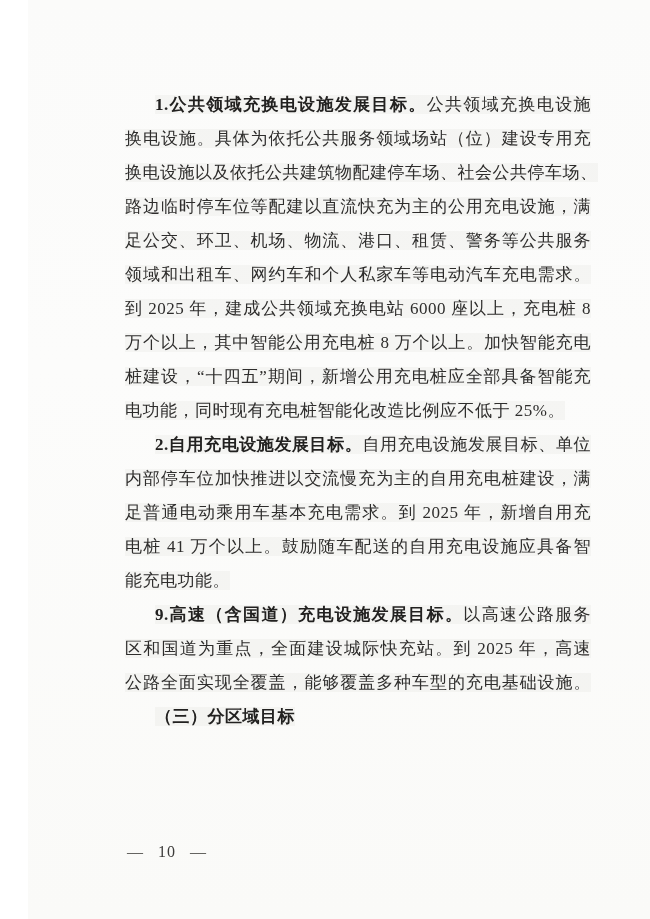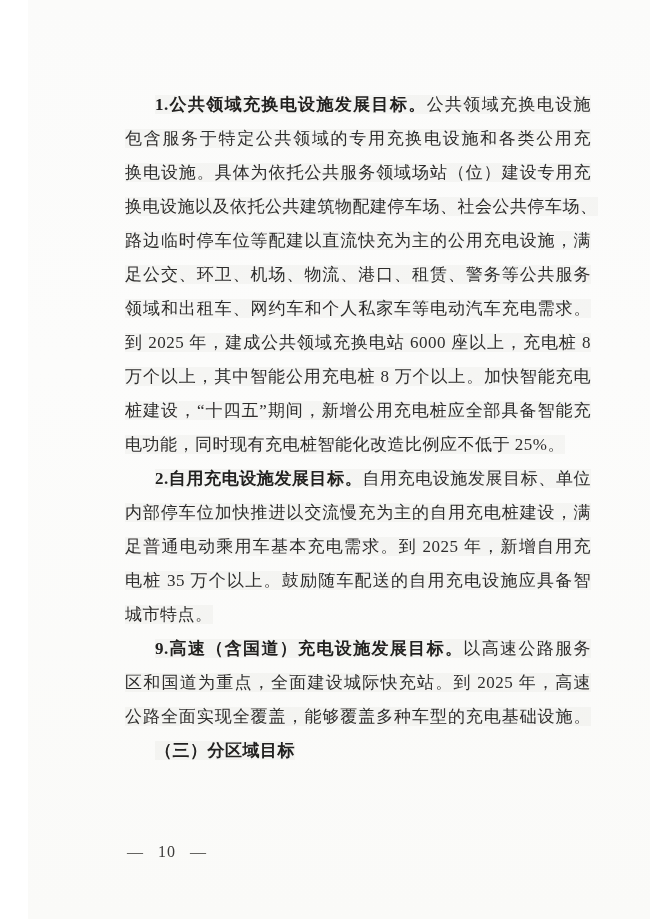--- a/index.html
+++ b/index.html
@@ -55,35 +55,34 @@
   .pagenum .dash { color: #4a4947; padding: 0 2px; }
   .pagenum .num { padding: 0 12px; }
 </style>
 </head>
 <body>
 
 <div class="page">
 
   <div class="textblock">
     <div class="ln indent"><span class="b">1.公共领域充换电设施发展目标。</span><span>公共领域充换电设施</span></div>
-    <div class="ln"><span>包含服务于特定公共领域的专用充换电设施和各类公用充</span></div>
     <div class="ln"><span>换电设施。具体为依托公共服务领域场站（位）建设专用充</span></div>
     <div class="ln"><span>换电设施以及依托公共建筑物配建停车场、社会公共停车场、</span></div>
     <div class="ln"><span>路边临时停车位等配建以直流快充为主的公用充电设施，满</span></div>
     <div class="ln"><span>足公交、环卫、机场、物流、港口、租赁、警务等公共服务</span></div>
     <div class="ln"><span>领域和出租车、网约车和个人私家车等电动汽车充电需求。</span></div>
     <div class="ln"><span>到 2025 年，建成公共领域充换电站 6000 座以上，充电桩 8</span></div>
     <div class="ln"><span>万个以上，其中智能公用充电桩 8 万个以上。加快智能充电</span></div>
     <div class="ln"><span>桩建设，“十四五”期间，新增公用充电桩应全部具备智能充</span></div>
     <div class="ln short"><span>电功能，同时现有充电桩智能化改造比例应不低于 25%。</span></div>
     <div class="ln indent"><span class="b">2.自用充电设施发展目标。</span><span>自用充电设施发展目标、单位</span></div>
     <div class="ln"><span>内部停车位加快推进以交流慢充为主的自用充电桩建设，满</span></div>
     <div class="ln"><span>足普通电动乘用车基本充电需求。到 2025 年，新增自用充</span></div>
-    <div class="ln"><span>电桩 35 万个以上。鼓励随车配送的自用充电设施应具备智</span></div>
-    <div class="ln short"><span>城市特点。</span></div>
+    <div class="ln"><span>电桩 41 万个以上。鼓励随车配送的自用充电设施应具备智</span></div>
+    <div class="ln short"><span>能充电功能。</span></div>
     <div class="ln indent"><span class="b">9.高速（含国道）充电设施发展目标。</span><span>以高速公路服务</span></div>
     <div class="ln"><span>区和国道为重点，全面建设城际快充站。到 2025 年，高速</span></div>
     <div class="ln"><span>公路全面实现全覆盖，能够覆盖多种车型的充电基础设施。</span></div>
     <div class="ln indent short"><span class="b">（三）分区域目标</span></div>
   </div>
 
   <div class="pagenum"><span class="dash">—</span><span class="num">10</span><span class="dash">—</span></div>
 
 </div>
 

